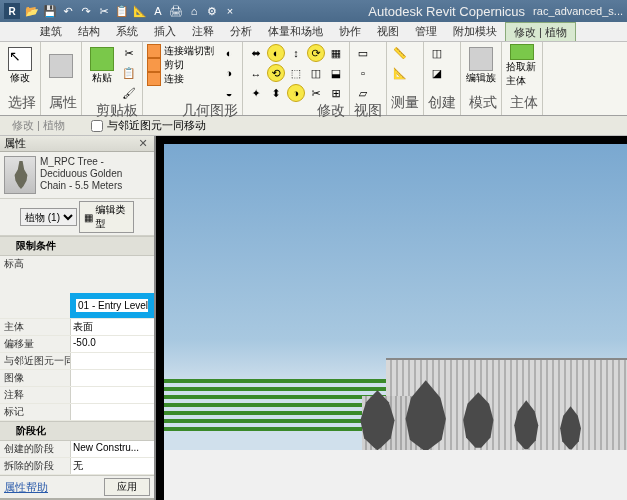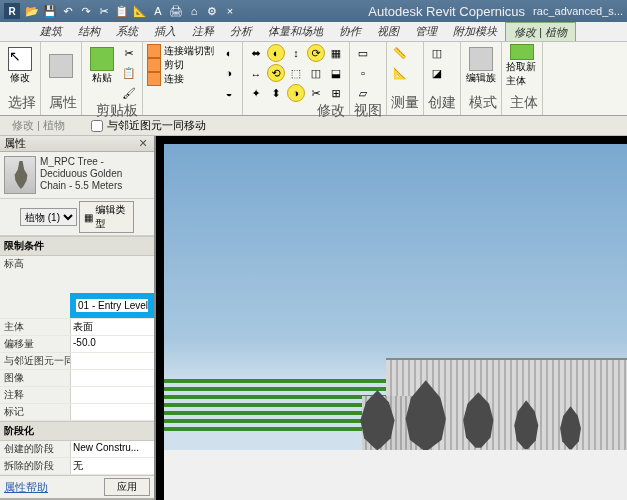--- a/index.html
+++ b/index.html
@@ -6,21 +6,21 @@
 body { width: 627px; height: 500px; background: #e8e8e8; overflow: hidden; font-size: 11px; }
 
 .titlebar { height: 22px; background: linear-gradient(#5a7a9a, #4a6a8a); display: flex; align-items: center; padding: 0 4px; color: #fff; }
 .titlebar .logo { width: 16px; height: 16px; background: #2a4a6a; margin-right: 4px; display: inline-flex; align-items: center; justify-content: center; font-weight: bold; font-size: 10px; }
 .titlebar .qat { display: flex; gap: 2px; }
 .titlebar .qat span { width: 16px; height: 16px; display: inline-flex; align-items: center; justify-content: center; color: #fff; font-size: 11px; }
 .titlebar .title { margin-left: auto; font-size: 13px; color: #eee; }
 .titlebar .file { margin-left: 8px; font-size: 11px; color: #eee; }
 
 .menubar { height: 20px; background: #f0f0f0; border-bottom: 1px solid #c0c0c0; display: flex; align-items: stretch; padding-left: 32px; }
-.menubar .menu-item { padding: 0 8px; display: flex; align-items: center; font-size: 11px; color: #333; cursor: pointer; font-style: italic; }
+.menubar .menu-item { padding: 0 8px; display: flex; align-items: center; font-size: 11px; color: #333; cursor: pointer; }
 .menubar .menu-item.active { background: #d8e8d0; border: 1px solid #8aaa7a; border-bottom: none; }
 
 .ribbon { height: 74px; background: #f5f5f0; border-bottom: 1px solid #a0a0a0; display: flex; position: relative; }
 .ribbon-group { border-right: 1px solid #c8c8c0; padding: 2px 4px; display: flex; flex-direction: column; }
 .ribbon-group .icons { display: flex; gap: 2px; flex-wrap: wrap; align-items: flex-start; }
 .ribbon-group .label { font-size: 14px; color: #555; text-align: right; margin-top: auto; padding-bottom: 1px; }
 .rb-btn { display: inline-flex; align-items: center; justify-content: center; cursor: pointer; }
 .rb-big { width: 32px; height: 44px; flex-direction: column; font-size: 10px; }
 .rb-big .ico { width: 24px; height: 24px; }
 .rb-sm { width: 18px; height: 18px; }
@@ -45,21 +45,21 @@
 .prop-family { display: flex; padding: 4px; gap: 4px; align-items: flex-start; }
 .prop-family .thumb { width: 32px; height: 38px; background: linear-gradient(#e0e0e0, #c0c0c0); border: 1px solid #999; position: relative; flex-shrink: 0; }
 .prop-family .thumb::after { content: ""; position: absolute; left: 8px; top: 4px; width: 16px; height: 28px; background: #6a6a5a; clip-path: polygon(40% 0, 60% 0, 70% 30%, 90% 50%, 85% 70%, 65% 90%, 50% 100%, 35% 90%, 15% 70%, 10% 50%, 30% 30%); }
 .prop-family .name { font-size: 10px; line-height: 1.2; color: #333; }
 
 .type-row { display: flex; padding: 2px 20px; gap: 2px; align-items: center; border-top: 1px solid #d0d0c8; border-bottom: 1px solid #d0d0c8; }
 .type-row select { flex: 1; font-size: 10px; height: 18px; border: 1px solid #999; }
 .type-row .edit-btn { font-size: 10px; padding: 1px 4px; border: 1px solid #999; background: #f0f0e8; cursor: pointer; display: flex; align-items: center; gap: 2px; }
 
 .prop-section { font-size: 10px; }
-.prop-section .sec-head { background: #e0e0d8; padding: 2px 4px; font-weight: bold; border-top: 1px solid #c8c8c0; border-bottom: 1px solid #c8c8c0; }
+.prop-section .sec-head { background: #e0e0d8; padding: 2px 16px; font-weight: bold; border-top: 1px solid #c8c8c0; border-bottom: 1px solid #c8c8c0; }
 .prop-row { display: flex; border-bottom: 1px solid #e8e8e0; min-height: 16px; }
 .prop-row .lbl { width: 70px; padding: 1px 4px; color: #333; overflow: hidden; white-space: nowrap; }
 .prop-row .val { flex: 1; padding: 1px 2px; background: #fff; border-left: 1px solid #d0d0c8; overflow: hidden; white-space: nowrap; }
 .prop-row .val.sel { border: 6px solid #0ea5e9; margin-top: 37px; }
 
 .prop-footer { display: flex; padding: 2px 4px; border-top: 1px solid #c8c8c0; align-items: center; }
 .prop-footer .link { color: #2a5aaa; text-decoration: underline; cursor: pointer; }
 .prop-footer .apply { margin-left: auto; font-size: 10px; padding: 1px 12px; border: 1px solid #999; background: #f0f0e8; cursor: pointer; }
 
 .browser-header { height: 18px; background: linear-gradient(#e8e8e0, #d8d8d0); border-top: 1px solid #b0b0a8; border-bottom: 1px solid #b0b0a8; padding: 0 4px; display: flex; align-items: center; font-size: 11px; overflow: hidden; white-space: nowrap; }
@@ -170,20 +170,21 @@
             <span class="ico ico-orange" style="width: 14px; height: 14px;"></span>
             <span>连接</span>
           </div>
         </div>
         <div style="display: flex; flex-direction: column; gap: 2px; margin-left: 4px;">
           <div class="rb-btn rb-sm">◐</div>
           <div class="rb-btn rb-sm">◑</div>
           <div class="rb-btn rb-sm">◒</div>
         </div>
       </div>
+      <div class="label">几何图形</div>
     </div>
     <div class="ribbon-group">
       <div class="icons">
         <div style="display: flex; gap: 2px;">
           <div style="display: flex; flex-direction: column; gap: 2px;">
             <div class="rb-btn rb-sm">⬌</div>
             <div class="rb-btn rb-sm">↔</div>
             <div class="rb-btn rb-sm">✦</div>
           </div>
           <div style="display: flex; flex-direction: column; gap: 2px;">

